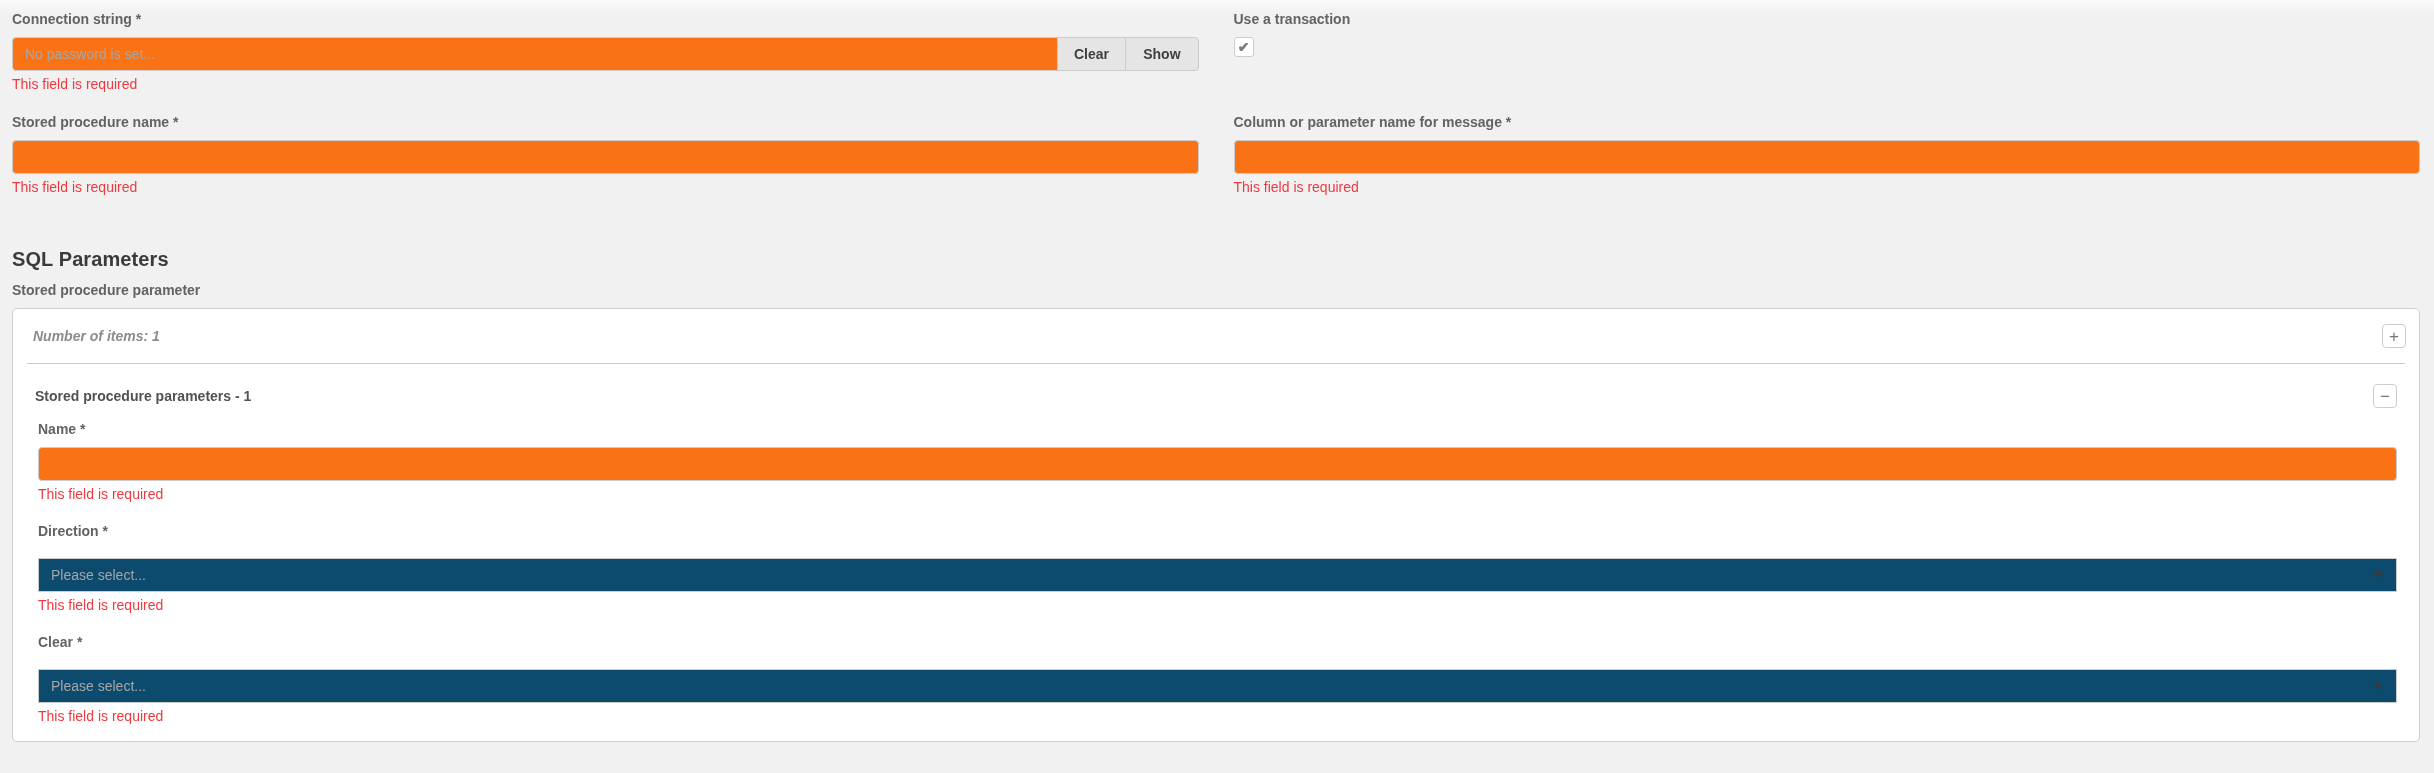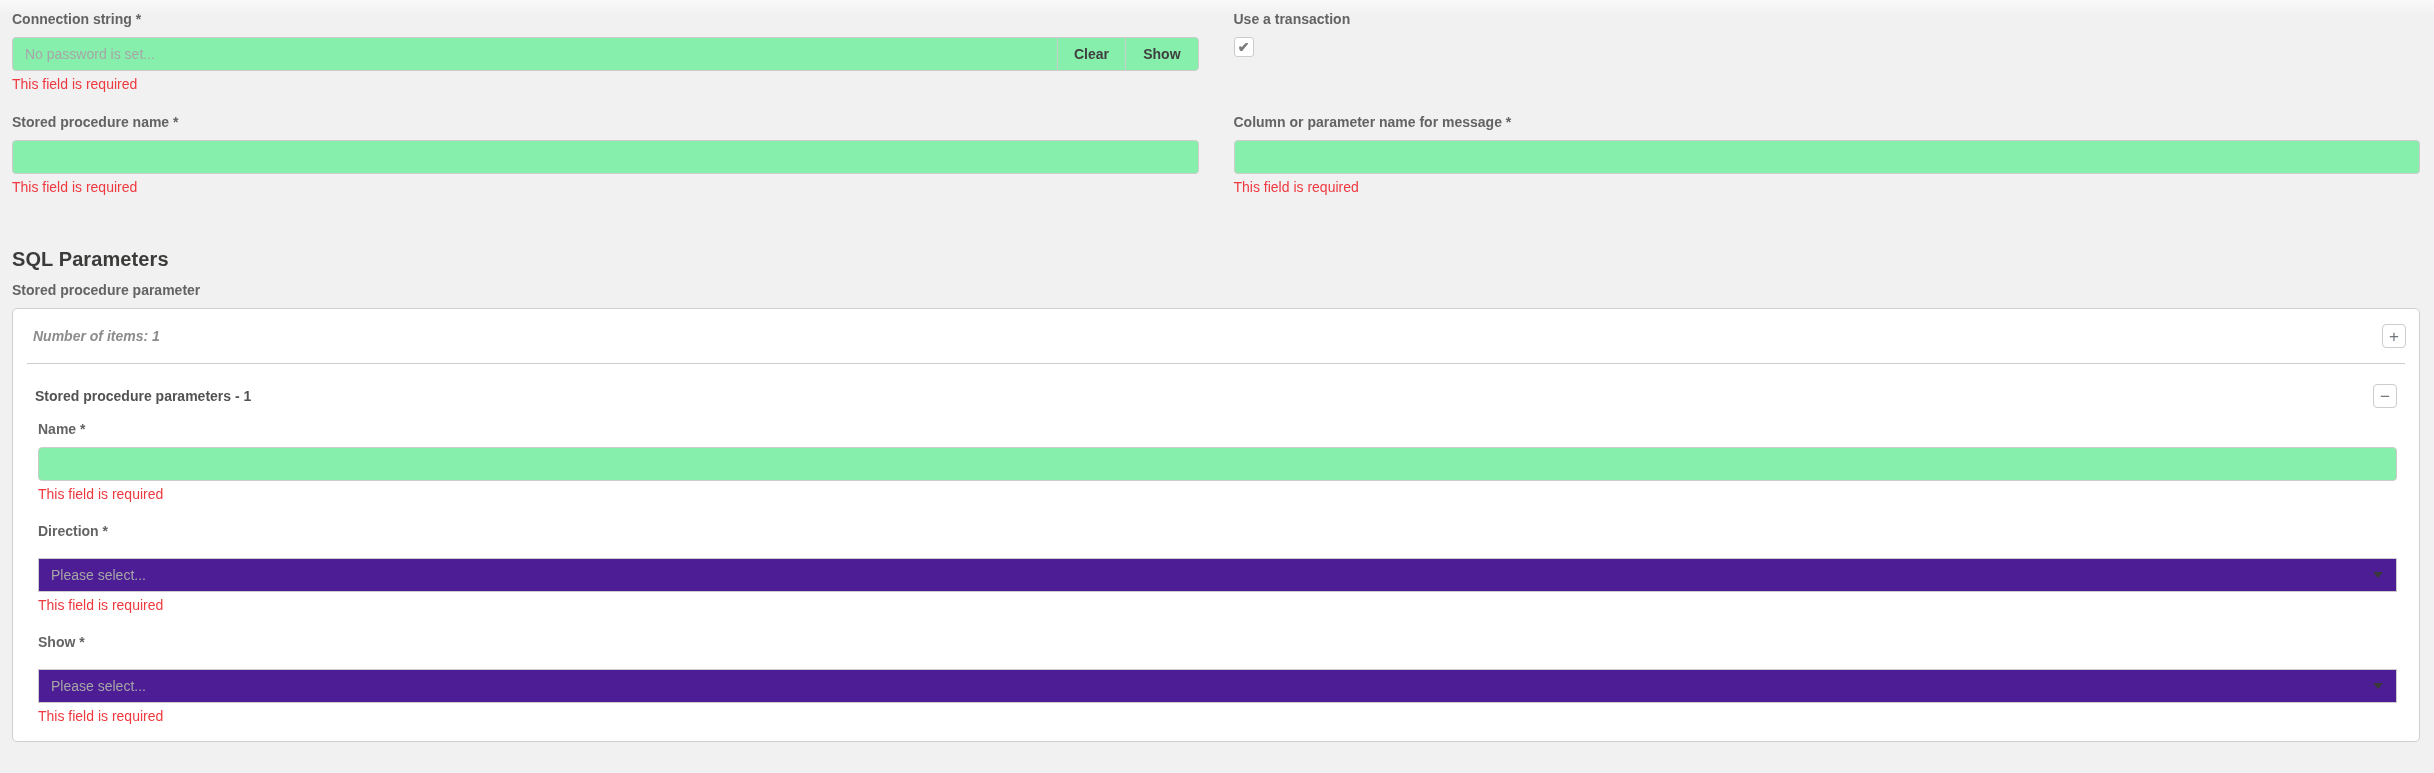--- a/index.html
+++ b/index.html
@@ -16,46 +16,46 @@
   h2.first { margin-bottom:17px; }
   h2.second { margin-top:54px; margin-bottom:12px; }
 
   .grid2 { display:grid; grid-template-columns: 1fr 1fr; column-gap:35px; }
   .row2 { margin-top:24px; }
 
   .field-label { display:block; font-size:14px; line-height:14px; color:#636363; font-weight:700; margin-bottom:11px; }
   .error { font-size:14px; line-height:14px; color:#ee393f; margin-top:6px; }
 
   .text-input {
-    width:100%; height:34px; background:#86efac; border:1px solid #ccc; border-radius:4px;
+    width:100%; height:34px; background:#f97316; border:1px solid #ccc; border-radius:4px;
     padding:0 12px; font-family:"Liberation Sans", sans-serif; font-size:14px; color:#3c3c3b; outline:none; display:block;
   }
   .text-input::placeholder { color:#a6a6a6; opacity:1; }
 
   
   .input-group { display:flex; width:100%; }
   .input-group .text-input { flex:1 1 auto; border-radius:4px 0 0 4px; }
   .group-btn {
-    height:34px; background:#86efac; border:1px solid #ccc; margin-left:-1px;
+    height:34px; background:#e5e5e5; border:1px solid #ccc; margin-left:-1px;
     font-family:"Liberation Sans", sans-serif; font-size:14px; font-weight:700; color:#3f3f3f;
     cursor:pointer; padding:0;
   }
   .group-btn.clear { width:79px; border-radius:0; }
   .group-btn.show { width:83px; border-radius:0 4px 4px 0; }
 
   
   .checkbox {
     width:20px; height:20px; background:#fff; border:1px solid #ccc; border-radius:3px;
     display:flex; align-items:center; justify-content:center; cursor:pointer;
   }
   .checkbox .check { color:#7c7c7c; font-size:14px; font-weight:700; line-height:1; transform:translateY(-0.5px); }
 
   
   .select {
-    position:relative; width:100%; height:34px; background:#4c1d95; border:1px solid #ccc; border-radius:0;
+    position:relative; width:100%; height:34px; background:#0c4a6e; border:1px solid #ccc; border-radius:0;
     display:flex; align-items:center; padding:0 30px 0 12px; cursor:pointer;margin-top:20px;
   }
   .select .placeholder { font-size:14px; color:#a6a6a6; }
   .select .caret {
     position:absolute; right:13px; top:50%; margin-top:-3px;
     width:0; height:0; border-left:5px solid transparent; border-right:5px solid transparent; border-top:6px solid #3a3a3a;
   }
 
   
   .panel { margin-top:9px; background:#fff; border:1px solid #cfcfcf; border-radius:5px; }
@@ -146,21 +146,21 @@
         <div class="item-field">
           <span class="field-label">Direction *</span>
           <div class="select">
             <span class="placeholder">Please select...</span>
             <span class="caret"></span>
           </div>
           <div class="error">This field is required</div>
         </div>
 
         <div class="item-field">
-          <span class="field-label">Show *</span>
+          <span class="field-label">Clear *</span>
           <div class="select">
             <span class="placeholder">Please select...</span>
             <span class="caret"></span>
           </div>
           <div class="error">This field is required</div>
         </div>
 
       </div>
     </div>
   </div>

